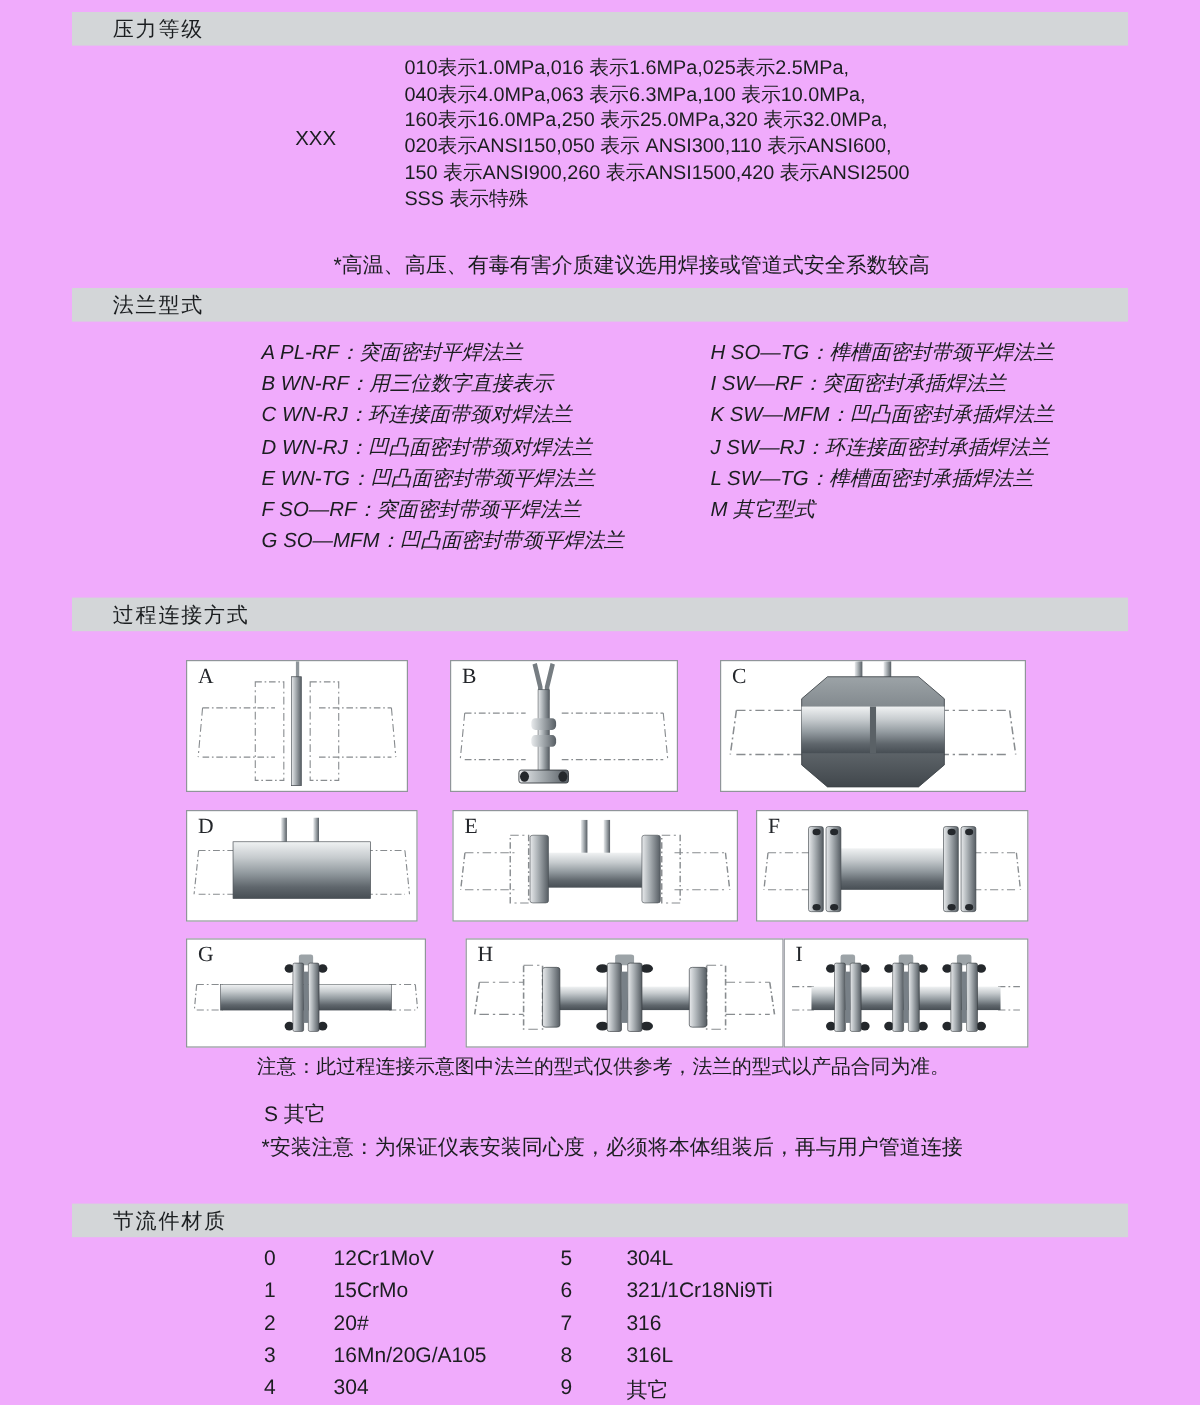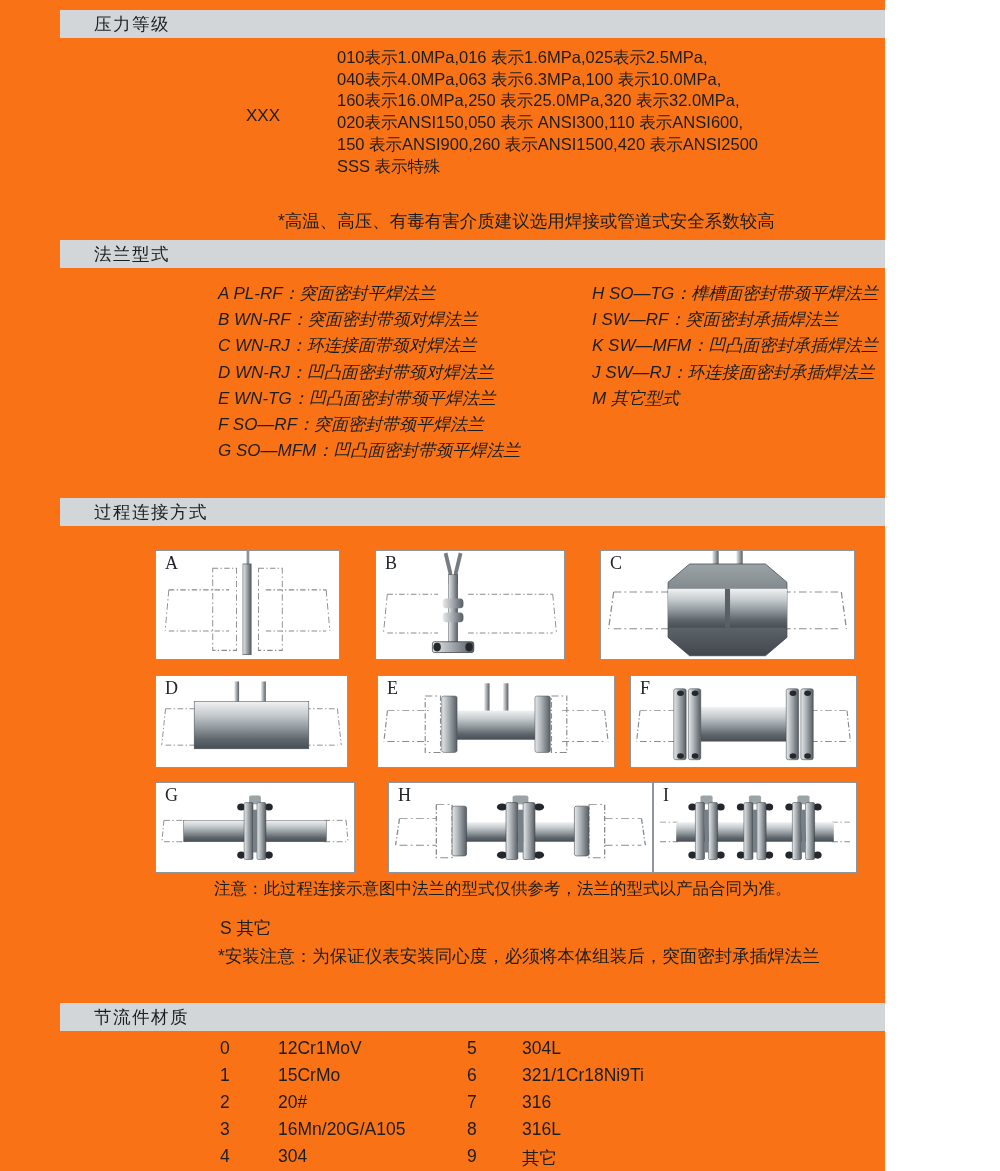--- a/index.html
+++ b/index.html
@@ -1,16 +1,16 @@
 <!DOCTYPE html>
 <html><head>
 <meta charset="utf-8">
 <style>
   html,body{margin:0;padding:0;background:#ffffff;}
-  .page{position:relative;width:885px;height:1171px;background:#f97316;overflow:hidden;
+  .page{position:relative;width:1000px;height:1171px;background:#f0abfc;overflow:hidden;
         font-family:"Liberation Sans","DejaVu Sans",sans-serif;color:#1b1e20;}
   
   .sec-bar{position:absolute;left:60px;width:880px;height:28px;background:#d3d6d8;
            display:flex;align-items:center;padding-left:34px;box-sizing:border-box;}
   .sec-title{font-size:17.5px;color:#1b1e20;letter-spacing:1.5px;}
   .bar-pressure{top:10px;} .bar-flange{top:240px;} .bar-process{top:498px;align-items:center;} .bar-material{top:1003px;}
   
   .pressure-code{position:absolute;left:246px;top:106px;font-size:17px;}
   .pressure-desc{position:absolute;left:337px;top:47px;font-size:16.5px;line-height:21.7px;white-space:nowrap;}
   .pressure-note{position:absolute;left:278px;top:209px;font-size:17.5px;white-space:nowrap;}
@@ -73,32 +73,33 @@
       </div>
     <div class="pressure-note">*高温、高压、有毒有害介质建议选用焊接或管道式安全系数较高</div>
   </section>
 
   <section>
     <div class="sec-bar bar-flange">
       <span class="sec-title">法兰型式</span>
     </div>
     <div class="flange-col" id="flange-left">
         <div class="flange-item">A PL-RF：突面密封平焊法兰</div>
-        <div class="flange-item">B WN-RF：突面密封带颈对焊法兰</div>
+        <div class="flange-item">B WN-RF：用三位数字直接表示</div>
         <div class="flange-item">C WN-RJ：环连接面带颈对焊法兰</div>
         <div class="flange-item">D WN-RJ：凹凸面密封带颈对焊法兰</div>
         <div class="flange-item">E WN-TG：凹凸面密封带颈平焊法兰</div>
         <div class="flange-item">F SO—RF：突面密封带颈平焊法兰</div>
         <div class="flange-item">G SO—MFM：凹凸面密封带颈平焊法兰</div>
       </div>
     <div class="flange-col" id="flange-right">
         <div class="flange-item">H SO—TG：榫槽面密封带颈平焊法兰</div>
         <div class="flange-item">I SW—RF：突面密封承插焊法兰</div>
         <div class="flange-item">K SW—MFM：凹凸面密封承插焊法兰</div>
         <div class="flange-item">J SW—RJ：环连接面密封承插焊法兰</div>
+        <div class="flange-item">L SW—TG：榫槽面密封承插焊法兰</div>
         <div class="flange-item">M 其它型式</div>
       </div>
   </section>
 
   <section>
     <div class="sec-bar bar-process">
       <span class="sec-title">过程连接方式</span>
     </div>
     <div id="diagram-area">
         <div class="diagram-box" style="left: 155px; top: 550px; width: 185px; height: 110px;">
@@ -237,21 +238,21 @@
             <circle cx="162" cy="81" r="4" fill="#24282c"></circle>
             <rect x="142" y="14" width="12" height="10" rx="2" fill="#9ca3a7"></rect>
             <rect x="137" y="22" width="9" height="64" rx="1.5" fill="url(#gmH)" stroke="#33383c" stroke-width="0.5"></rect>
             <rect x="150" y="22" width="9" height="64" rx="1.5" fill="url(#gmH)" stroke="#33383c" stroke-width="0.5"></rect>
             <rect x="146" y="30" width="4" height="48" fill="#788087"></rect>
           </svg>
         </div>
       </div>
     <div class="process-note">注意：此过程连接示意图中法兰的型式仅供参考，法兰的型式以产品合同为准。</div>
     <div class="process-other">S 其它</div>
-    <div class="process-install">*安装注意：为保证仪表安装同心度，必须将本体组装后，突面密封承插焊法兰</div>
+    <div class="process-install">*安装注意：为保证仪表安装同心度，必须将本体组装后，再与用户管道连接</div>
   </section>
 
   <section>
     <div class="sec-bar bar-material">
       <span class="sec-title">节流件材质</span>
     </div>
     <div class="mat-table" id="mat-table">
         <div class="mat-row">
           <span class="mc1">0</span>
           <span class="mv1">12Cr1MoV</span>

